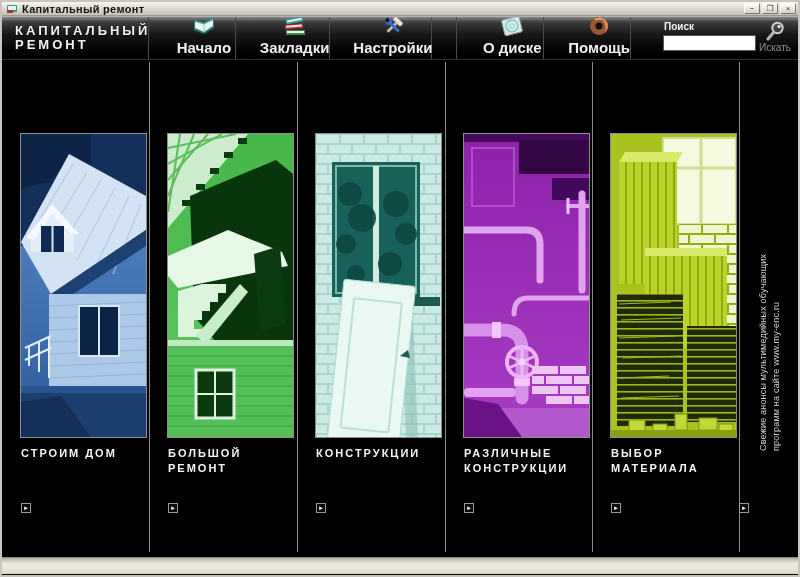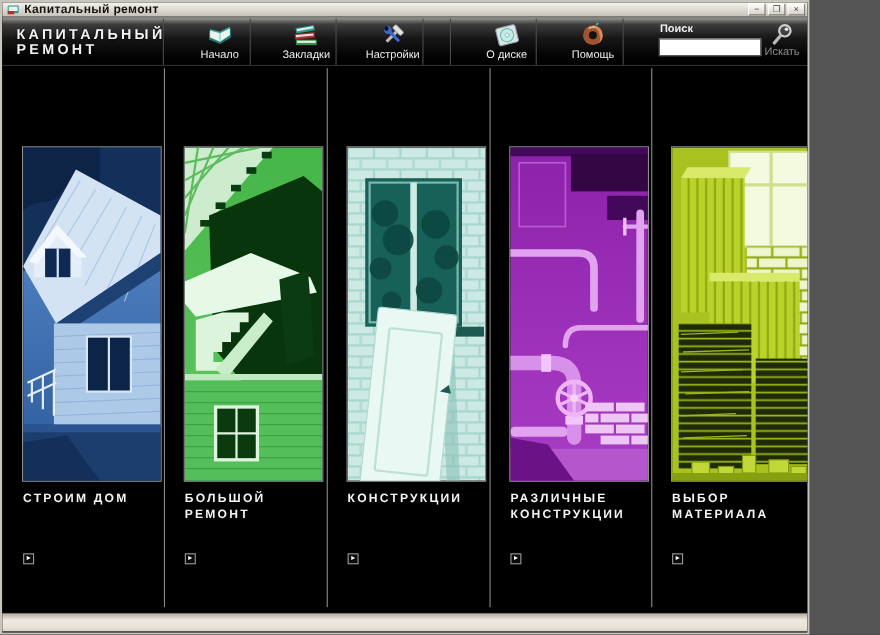--- a/index.html
+++ b/index.html
@@ -1,38 +1,38 @@
 <!DOCTYPE html>
 <html><head>
 <meta charset="utf-8">
 <style>
   * { margin:0; padding:0; box-sizing:border-box; }
   html,body { width:800px; height:577px; background:#555; font-family:"Liberation Sans", sans-serif; }
-  .window { width:736px; height:577px; border:2px solid #c9c5bc; background:#000; position:relative; overflow:hidden; }
+  .window { width:800px; height:577px; border:2px solid #c9c5bc; background:#000; position:relative; overflow:hidden; }
 
   
   .titlebar { height:14px; background:linear-gradient(180deg,#f6f5f2 0%,#dbd7cf 55%,#c6c2b9 100%);
     display:flex; align-items:center; padding:0 2px; border-bottom:1px solid #9b978e; }
   .titlebar-icon { width:12px; height:11px; margin:0 4px 0 2px; flex:0 0 auto; }
   .titlebar-text { font-size:11px; font-weight:bold; color:#14140f; letter-spacing:.3px; line-height:12px; flex:1; }
   .winbtns { display:flex; gap:2px; }
   .winbtn { width:16px; height:11px; font-size:8px; line-height:9px; text-align:center; color:#333;
     background:linear-gradient(180deg,#fdfdfc,#d6d2ca); border:1px solid; border-color:#fff #7e7a72 #7e7a72 #fff; cursor:default; }
 
   
   .toolbar { height:44px; display:flex; align-items:stretch;
     background:linear-gradient(180deg,#8a8a8a 0%,#3d3d3d 12%,#171717 42%,#030303 80%,#000 100%);
     border-top:1px solid #b5b5b5; border-bottom:1px solid #2e2e2e;gap:24px; }
   .tb-cell { border-right:1px solid #4a4a4a; display:flex; flex-direction:column; align-items:center; justify-content:flex-end; padding:2px 0 3px; }
   .logo-cell { width:147px; justify-content:center; align-items:flex-start; padding-left:13px; border-right:1px solid #4a4a4a; display:flex; flex-direction:column;}
   .logo-text { color:#f2f2f2; font-weight:bold; font-size:13px; letter-spacing:3px; line-height:14px; white-space:pre-line;
     text-shadow:0 1px 2px #000; }
   .tb-btn { width:78px; cursor:pointer; }
   .tb-btn .tb-ico { height:25px; display:flex; align-items:flex-end; justify-content:center; }
-  .tb-btn .tb-lbl { font-size:10px; color:#f0f0f0; margin-top:1px; text-shadow:0 1px 1px #000; }
+  .tb-btn .tb-lbl { font-size:15px; color:#f0f0f0; margin-top:1px; text-shadow:0 1px 1px #000;font-weight:bold; }
   .tb-spacer { flex:1; border-right:1px solid #4a4a4a; }
   .search-cell { width:143px; border-right:none; flex-direction:row; align-items:flex-start; padding:3px 4px 0 8px; display:flex; }
   .search-left { display:flex; flex-direction:column; }
   .search-label { font-size:10px; color:#f0f0f0; margin:1px 0 3px 1px;font-weight:bold; }
   .search-input { width:93px; height:16px; border:1px solid #5a5a5a; background:#fff; font-size:11px; padding:0 2px; }
   .search-right { width:38px; display:flex; flex-direction:column; align-items:center; justify-content:flex-start; cursor:pointer; padding-top:1px;}
   .search-right .tb-lbl { font-size:10px; color:#8e8e8e; margin-top:1px; }
 
   
   .main { position:relative; height:497px; background:#000; }

